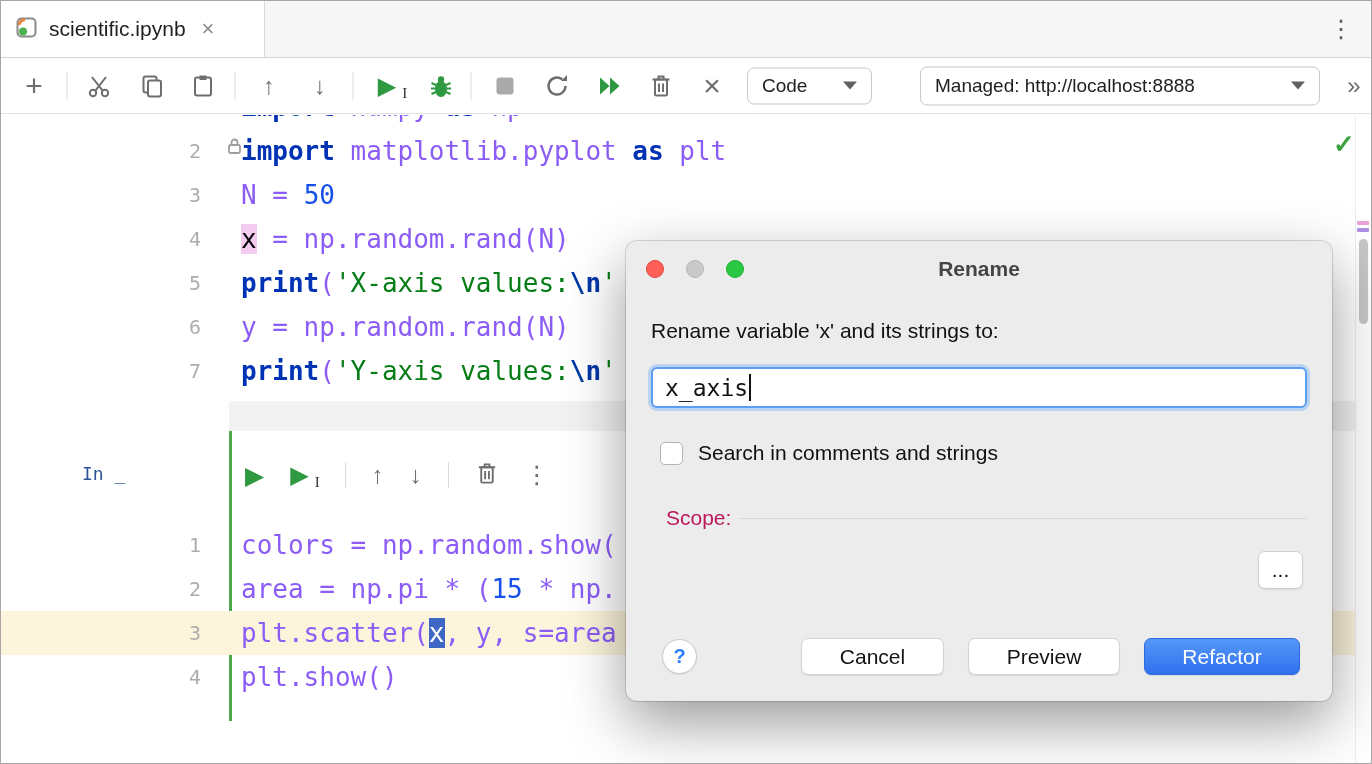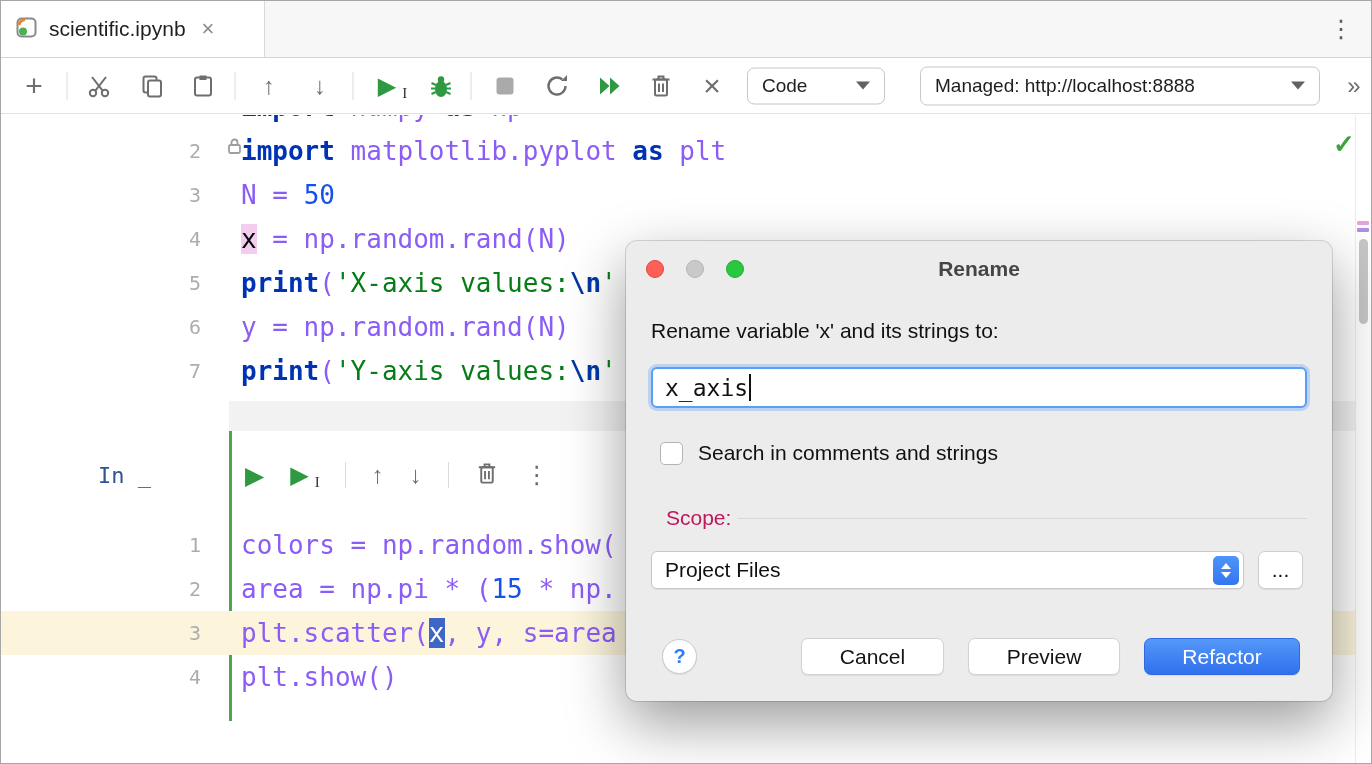--- a/index.html
+++ b/index.html
@@ -50,22 +50,22 @@
   .tk-fn  { color: #0033b3; font-weight: bold; }
   .tk-num { color: #1750eb; }
   .tk-str { color: #067d17; }
   .tk-esc { color: #0037a6; font-weight: bold; }
   .tk-plain { color: #8b5cf6; }
   .tk-usage { background: #f3ccef; }
   .tk-sel { background: #3e66c4; color: #fff; }
 
   .cell-gap { position: absolute; left: 228px; right: 0; top: 286px; height: 30px; background: #f2f2f2; }
   .cell2-border { position: absolute; left: 228px; top: 316px; width: 3px; height: 290px; background: #4ca64c; }
-  .in-label { position: absolute; left: 97px; top: 348px; font-family: "DejaVu Sans Mono", monospace;
-              font-size: 22px; color: #2f5496; }
+  .in-label { position: absolute; left: 81px; top: 348px; font-family: "DejaVu Sans Mono", monospace;
+              font-size: 18px; color: #2f5496; }
   .cell-toolbar { position: absolute; left: 244px; top: 338px; height: 44px;
                   display: flex; align-items: center; color: #6e6e6e; }
   .cell-toolbar > * { margin-right: 26px; }
   .ct-sep { width: 1px; height: 26px; background: #dcdcdc; }
   .lock-icon { position: absolute; left: 226px; top: 22px; }
   .inspect-check { position: absolute; top: 128px; left: 1332px; color: #3fa13f;
                    font-size: 26px; font-weight: bold; z-index: 5; }
 
   
   .scroll-strip { position: absolute; top: 114px; right: 0; width: 16px; bottom: 0;
@@ -206,21 +206,21 @@
     </span>
     <span class="ti" style="left:660px">
       <svg width="25" height="26" viewBox="0 0 25 26" fill="none" stroke="#6e6e6e" stroke-width="2">
         <path d="M4 6.5 L21 6.5 M10 6 L10 3.5 L15 3.5 L15 6"></path>
         <rect x="6.5" y="6.5" width="12" height="16" rx="1.5"></rect>
         <path d="M10.5 10.5 L10.5 19 M14.5 10.5 L14.5 19"></path>
       </svg>
     </span>
     <span class="ti glyph28" style="left:711px">×</span>
 
-    <div class="tb-btn" style="left:746px; width:138px; height:37px">
+    <div class="tb-btn" style="left:746px; width:125px; height:37px">
       <span>Code</span>
       <span class="caret-down"></span>
     </div>
 
     <div class="tb-btn" style="left:919px; width:400px; height:39px">
       <span>Managed: http://localhost:8888</span>
       <span class="caret-down"></span>
     </div>
 
     <span class="ti glyph22" style="left:1353px">»</span>
@@ -329,27 +329,20 @@
     </div>
 
     <div class="dlg-checkrow">
       <span class="checkbox"></span>
       <span class="check-label">Search in comments and strings</span>
     </div>
 
     <div class="scope-label">Scope:</div>
     <div class="scope-line"></div>
 
-    <div class="dlg-select">
-      <span>Project Files</span>
-      <span class="stepper">
-        <span class="chev-up"></span>
-          <span class="chev-dn"></span>
-      </span>
-    </div>
     <div class="dlg-more">...</div>
 
     <div class="dlg-help">?</div>
     <div class="dlg-btn btn-preview">Preview</div>
     <div class="dlg-btn btn-cancel">Cancel</div>
     <div class="dlg-btn btn-refactor">Refactor</div>
   </div>
 
 </div>
 

